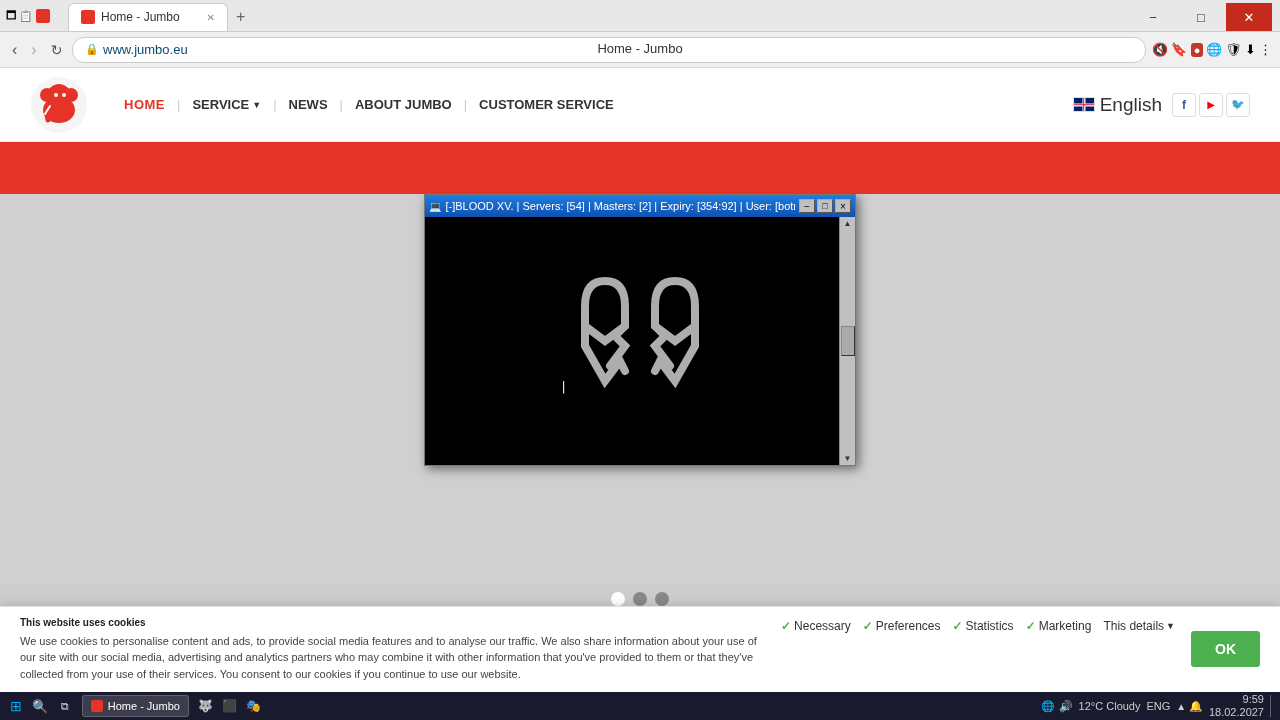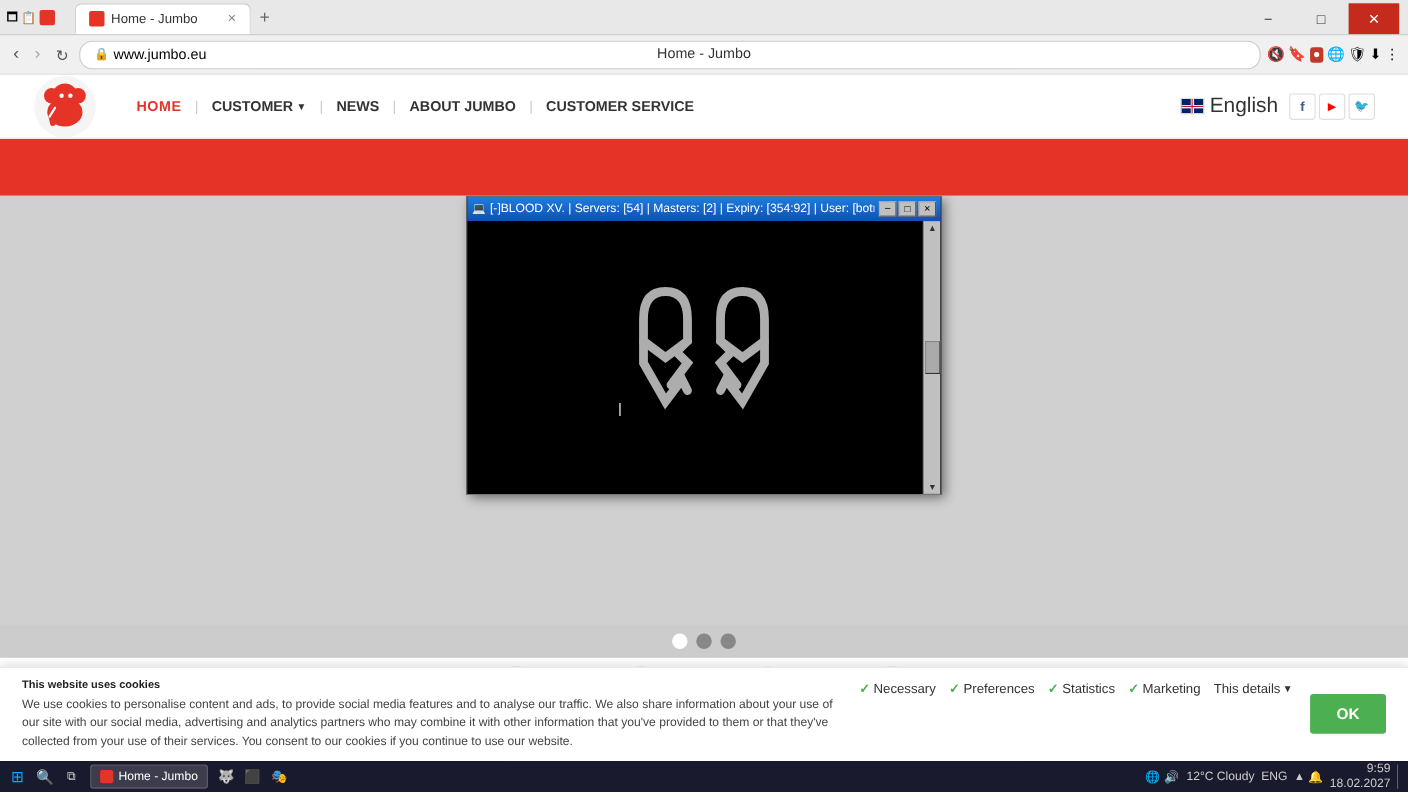--- a/index.html
+++ b/index.html
@@ -33,38 +33,38 @@
       <button style="width:46px; height:28px; background:none; border:none; cursor:pointer; font-size:13px; color:#333; background:#c42b1c; color:#fff;">✕</button>
     </div>
   </div>
 
   <div style="background:#f0f0f0; display:flex; align-items:center; height:36px; padding:0 8px; gap:6px; border-bottom:1px solid #ddd;">
     <button style="background:none; border:none; font-size:16px; color:#555; cursor:pointer; padding:2px 4px;">‹</button>
     <button style="background:none; border:none; font-size:16px; color:#aaa; cursor:pointer; padding:2px 4px;">›</button>
     <button style="background:none; border:none; font-size:14px; color:#555; cursor:pointer; padding:2px 4px;">↻</button>
     <div style="background:#fff; border:1px solid #ccc; border-radius:12px; padding:3px 12px; font-size:13px; flex:1; height:26px; display:flex; align-items:center; gap:4px;">
       <span style="color:#999; font-size:11px;">🔒</span>
-      <span style="font-size:13px; color:#000000;">www.jumbo.eu</span>
+      <span style="font-size:13px; color:#0c4a6e;">www.jumbo.eu</span>
     </div>
     <div style="position:absolute; left:50%; transform:translateX(-50%); top:41px; font-size:13px; color:#333;">Home - Jumbo</div>
     <div style="display:flex; align-items:center; gap:3px;">
       <span style="cursor:pointer; font-size:13px;">🔇</span>
       <span style="cursor:pointer; font-size:13px;">🔖</span>
       <span style="cursor:pointer; font-size:13px; background:#c0392b; border-radius:3px; color:#fff; padding:1px 3px; font-size:11px;">●</span>
       <span style="cursor:pointer; font-size:13px;">🌐</span>
       <span style="cursor:pointer; font-size:13px;">🛡</span>
       <span style="cursor:pointer; font-size:13px;">⬇</span>
       <span style="cursor:pointer; font-size:13px;">⋮</span>
     </div>
   </div>
 </div>
 
 <div style="background:#fff; height:calc(720px - 68px - 28px); overflow:hidden; position:relative;">
 
-  <div style="display:flex; align-items:center; padding:0 30px; height:58px; border-bottom:1px solid #eee; background:#fff; position:relative;">
+  <div style="display:flex; align-items:center; padding:0 30px; height:74px; border-bottom:1px solid #eee; background:#fff; position:relative;">
 
     <div style="display:flex; align-items:center; margin-right:24px;">
       <svg width="58" height="58" viewBox="0 0 58 58">
 
         <circle cx="29" cy="29" r="28" fill="#f5f5f5"></circle>
 
         <ellipse cx="29" cy="34" rx="16" ry="13" fill="#e63327"></ellipse>
 
         <circle cx="29" cy="20" r="12" fill="#e63327"></circle>
 
@@ -78,21 +78,21 @@
         <circle cx="34" cy="19" r="2" fill="#fff"></circle>
 
         <path d="M20 30 L15 38" stroke="#fff" stroke-width="2" stroke-linecap="round"></path>
       </svg>
     </div>
 
     <nav style="display:flex; align-items:center; font-size:13px;">
       <a style="padding:0 12px; color:#e63327; text-decoration:none; font-weight:bold; font-size:13px; letter-spacing:0.5px;">HOME</a>
       <span style="color:#ccc;">|</span>
       <a style="padding:0 12px; color:#333; text-decoration:none; font-weight:bold; font-size:13px; display:flex; align-items:center; gap:3px;">
-        <span>CUSTOMER</span>
+        <span>SERVICE</span>
         <span style="font-size:9px;">▼</span>
       </a>
       <span style="color:#ccc;">|</span>
       <a style="padding:0 12px; color:#333; text-decoration:none; font-weight:bold; font-size:13px;">NEWS</a>
       <span style="color:#ccc;">|</span>
       <a style="padding:0 12px; color:#333; text-decoration:none; font-weight:bold; font-size:13px;">ABOUT JUMBO</a>
       <span style="color:#ccc;">|</span>
       <a style="padding:0 12px; color:#333; text-decoration:none; font-weight:bold; font-size:13px;">CUSTOMER SERVICE</a>
     </nav>
 

